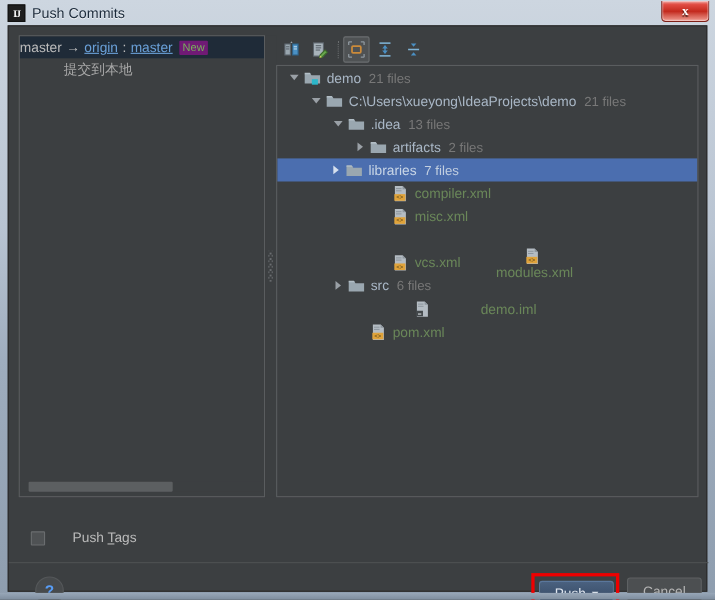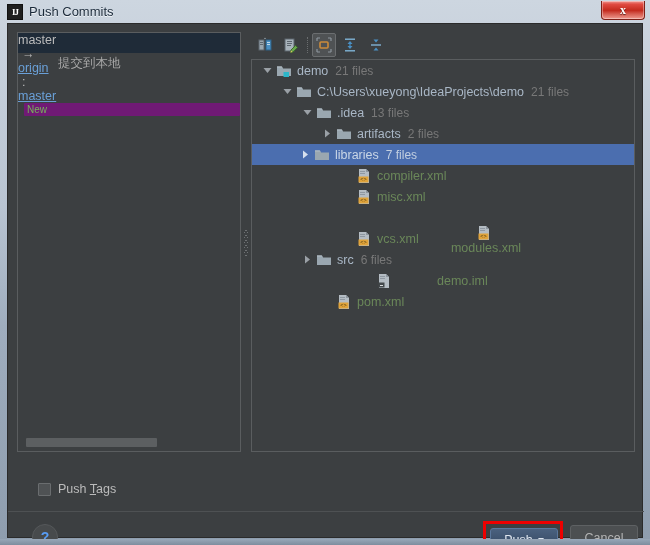--- a/index.html
+++ b/index.html
@@ -70,26 +70,25 @@
   #left-panel {
     width: 224px; height: 420px;
     background: #3c3f41;
     border: 1px solid #5a5d5f;
     position: relative;
     overflow: hidden;
   }
   .branch-row {
     height: 20px;
     background: #1f2b38;
-    display: flex; 
+    display: flex; align-items: center;
     padding-left: 0;
     font-size: 12.5px;
     color: #bbbbbb;
     white-space: nowrap;
-    flex-direction: column;
   }
   .branch-row .lnk {
     color: #6aa0d8; text-decoration: underline;
   }
   .branch-row .arrow { margin: 0 4px; color: #bbb; }
   .branch-row .colon { margin: 0 4px; color: #bbb; }
   .badge-new {
     margin-left: 6px;
     background: #701a75;
     color: #78b35c;
@@ -187,22 +186,22 @@
   }
   .tlabel { color: #a9b7c6; }
   .tlabel.dir { color: #a9b7c6; }
   .tlabel.file { color: #6a8759; }
   .tlabel.selrow { color: #c9d6e6; }
   .tcount { color: #787878; margin-left: 7px; font-size: 12px; }
   .tcount.selrow { color: #c2cfe0; }
 
   
   #pushtags {
-    position: absolute; left: 30px; top: 458px;
-    display: flex; align-items: center; gap: 7px;
+    position: absolute; left: 20px; top: 458px;
+    display: flex; align-items: center; gap: 25px;
   }
   #pushtags-box {
     width: 13px; height: 13px;
     background: #4f5254;
     border: 1px solid #6a6d6f;
     border-radius: 1px;
   }
   #pushtags-label { font-size: 12.5px; color: #bbbbbb; }
   #pushtags-label u { text-decoration: underline; }
 

